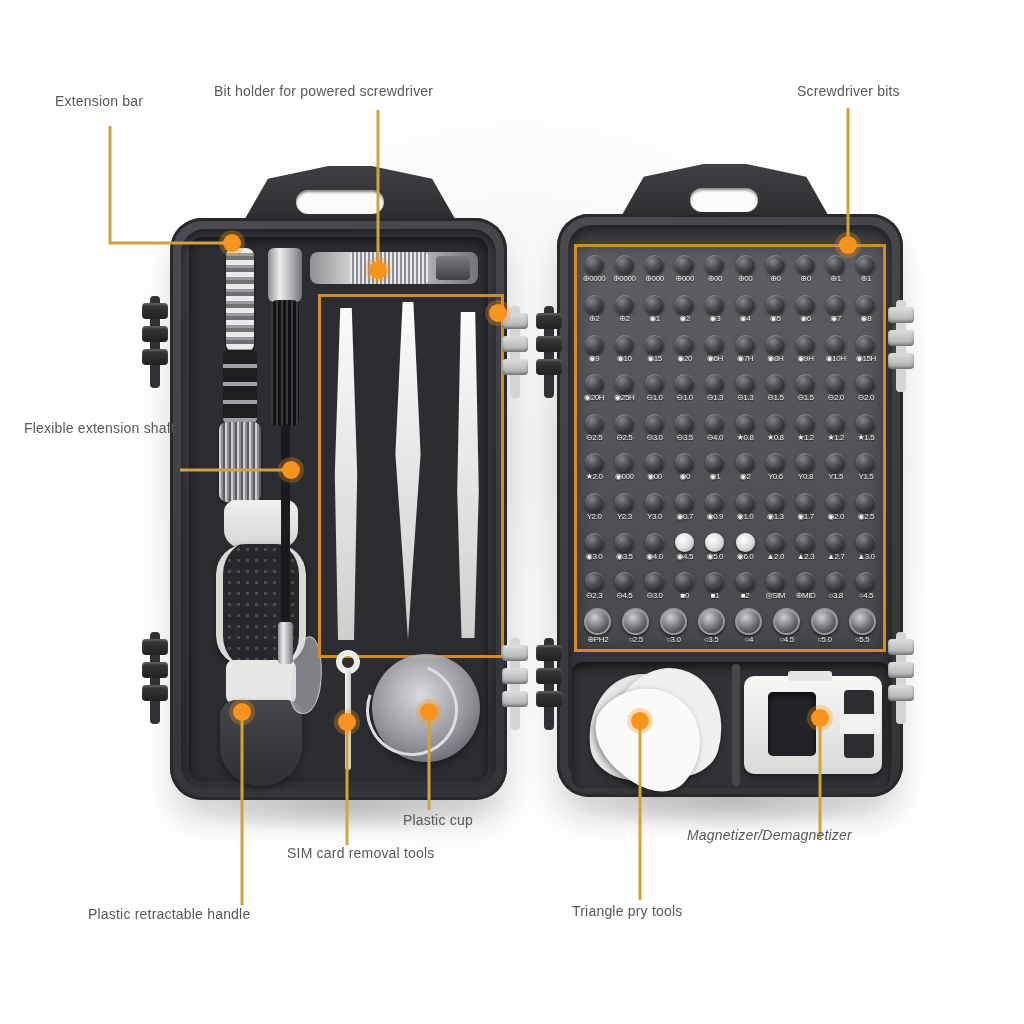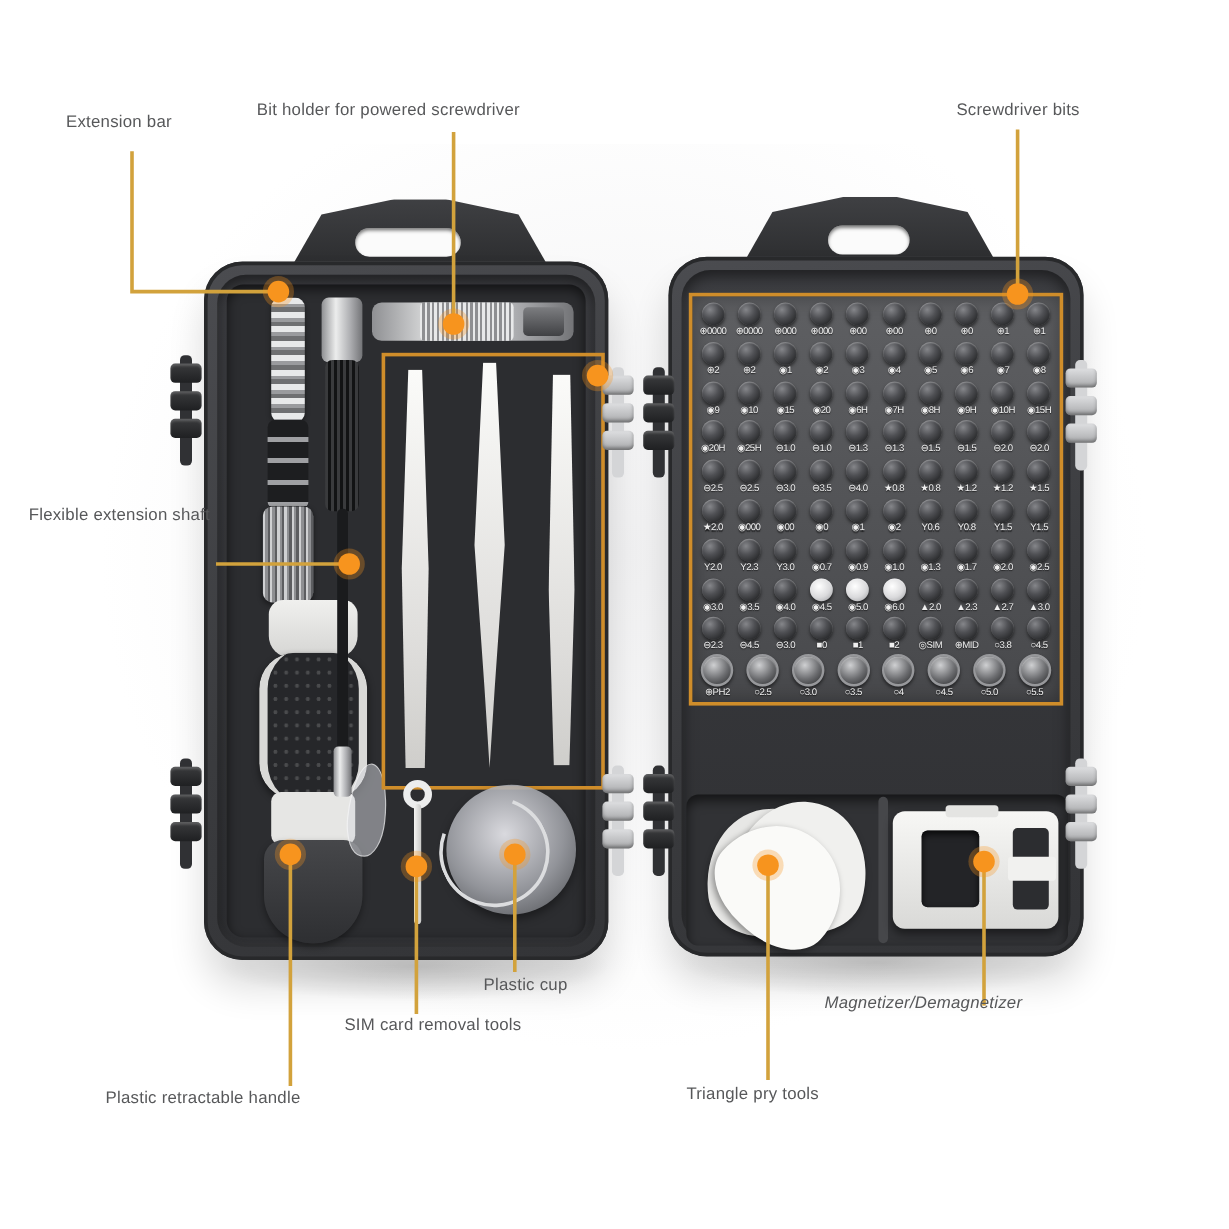--- a/index.html
+++ b/index.html
@@ -72,21 +72,21 @@
     background-image:radial-gradient(circle,#4a4b4d 1.5px,transparent 1.8px);
     background-size:9px 11px;
     border-radius:30px;
     box-shadow:inset 12px 0 0 -5px #d9d9d7, inset -12px 0 0 -5px #d9d9d7, 0 3px 6px rgba(0,0,0,.45);
   }
   .spudger{background:linear-gradient(180deg,#fbfbf9,#dedddb 70%,#cfcecb);filter:drop-shadow(0 2px 3px rgba(0,0,0,.4));}
   
   .hi-box{position:absolute;border:3px solid var(--highlight-box);background:transparent;}
   
   #bits-panel{
-    position:absolute;left:574px;top:244px;width:312px;height:344px;box-sizing:border-box;
+    position:absolute;left:574px;top:244px;width:312px;height:408px;box-sizing:border-box;
     border:3px solid var(--highlight-box);
     background:linear-gradient(180deg,#5e5f62,#48494c);
     display:flex;flex-direction:column;padding:3px 2px;
     box-shadow:inset 0 0 18px rgba(0,0,0,.35);
   }
   .bit-row{flex:1;display:flex;align-items:center;}
   .bit-cell{flex:1;display:flex;flex-direction:column;align-items:center;justify-content:center;min-width:0;}
   .bit-circle{
     width:19px;height:19px;border-radius:50%;
     background:radial-gradient(circle at 35% 32%, #85868a 0%, #4f5054 40%, #2a2b2d 78%);

